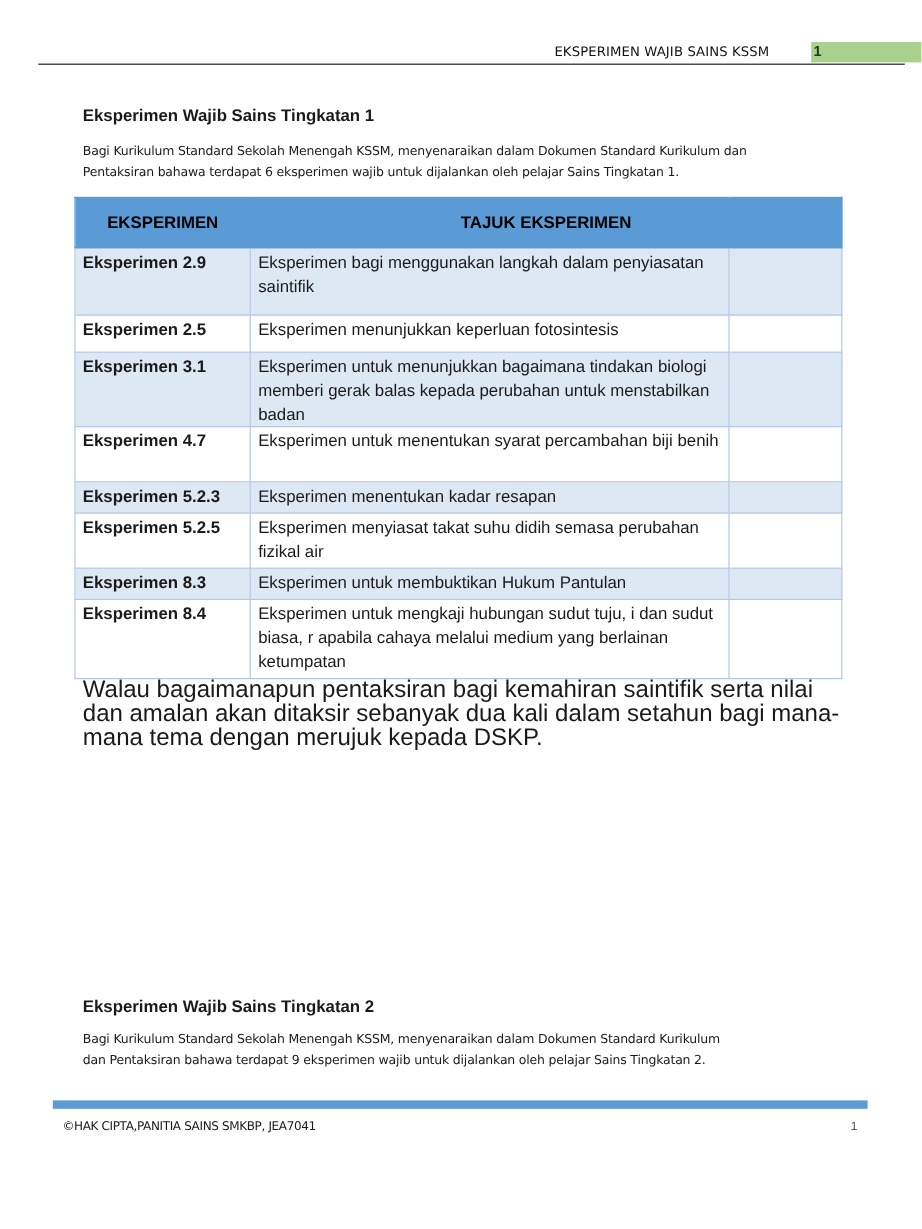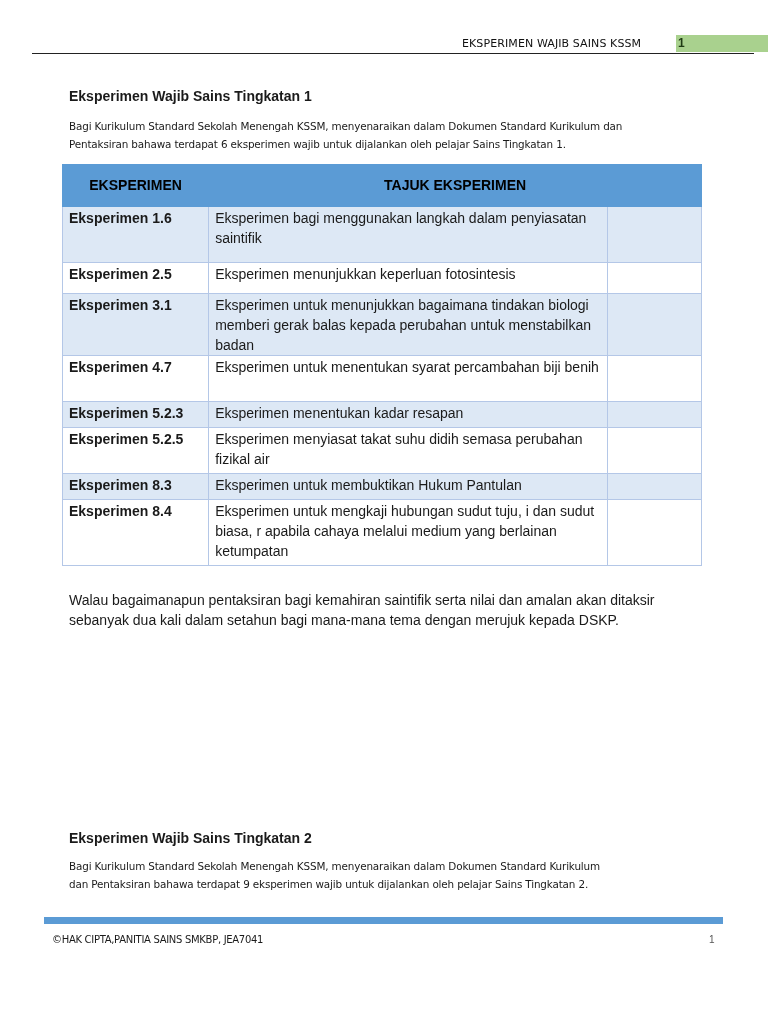--- a/index.html
+++ b/index.html
@@ -33,21 +33,21 @@
   }
   table.exp td {
     vertical-align: top; padding: 1px 6px 0 6px; line-height: 20px; border: 1px solid #b4c7e7;
   }
   table.exp tr.shaded td { background: #dde8f5; }
   table.exp td.col-id { width: 132px; font-weight: bold; }
   table.exp td.col-title { width: 383px; }
   table.exp td.col-extra { width: 80px; }
 
   .para {
-    position: absolute; left: 69px; top: 590px; width: 640px; font-size: 14px; line-height: 20px;
+    position: absolute; left: 69px; top: 565px; width: 640px; font-size: 20px; line-height: 20px;
   }
 
   .footer-bar { position: absolute; left: 44px; top: 917px; width: 679px; height: 7px; background: #5b9bd5; }
   .footer-copy { position: absolute; left: 52px; top: 934px; font-size: 10px; font-family: "DejaVu Sans", sans-serif; letter-spacing: -0.3px; }
   .footer-page { position: absolute; left: 709px; top: 934px; font-size: 10px; color: #555; }
 </style>
 </head>
 <body>
 
 <div class="header-title">EKSPERIMEN WAJIB SAINS KSSM</div>
@@ -62,21 +62,21 @@
 
 <table class="exp">
   <thead>
     <tr>
       <th>EKSPERIMEN</th>
       <th colspan="2">TAJUK EKSPERIMEN</th>
     </tr>
   </thead>
   <tbody>
     <tr class="shaded" style="height:56px;">
-      <td class="col-id">Eksperimen 1.6</td>
+      <td class="col-id">Eksperimen 2.9</td>
       <td class="col-title">Eksperimen bagi menggunakan langkah dalam penyiasatan saintifik</td>
       <td class="col-extra"></td>
     </tr>
     <tr style="height:31px;">
       <td class="col-id">Eksperimen 2.5</td>
       <td class="col-title">Eksperimen menunjukkan keperluan fotosintesis</td>
       <td class="col-extra"></td>
     </tr>
     <tr class="shaded" style="height:56px;">
       <td class="col-id">Eksperimen 3.1</td>

